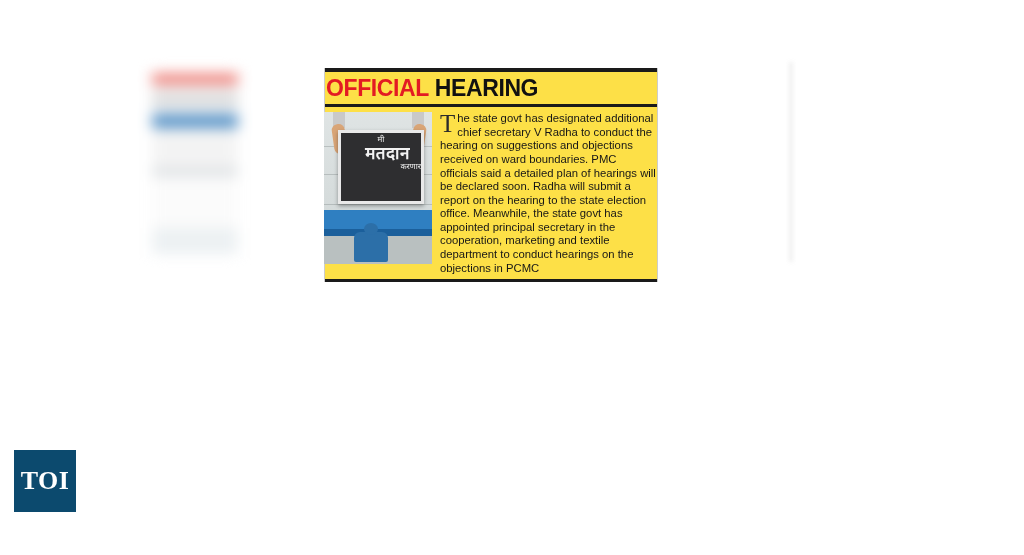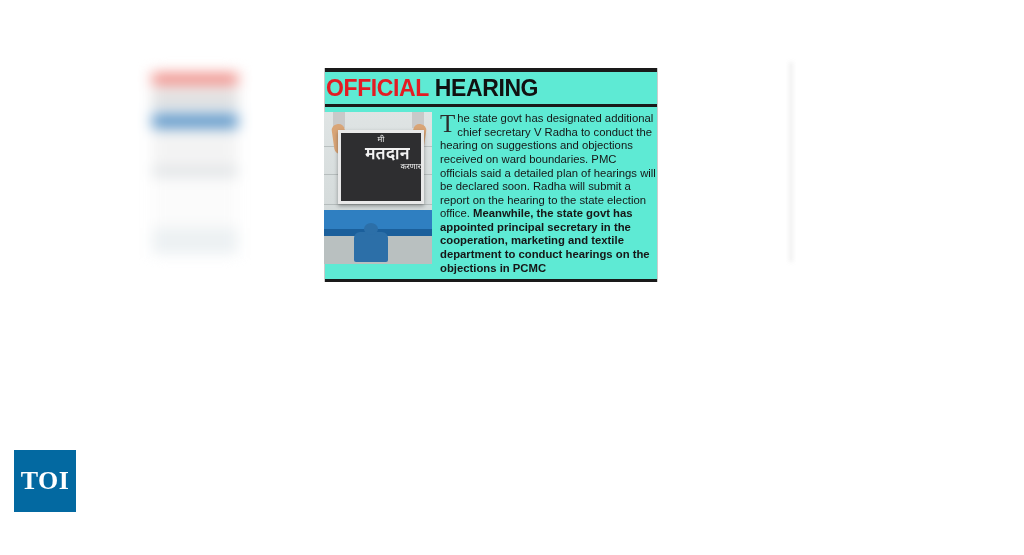--- a/index.html
+++ b/index.html
@@ -53,21 +53,21 @@
     background: #e2e2e2;
     filter: blur(2px);
   }
 
   
   .clipping {
     position: absolute;
     left: 324px;
     top: 68px;
     width: 334px;
-    background: #5eead4;
+    background: #fde047;
   }
   .headline-rule-top {
     height: 4px;
     background: #1a1a1a;
     margin-bottom: 3px;
   }
   .headline {
     font-family: "Liberation Sans", sans-serif;
     font-weight: bold;
     font-size: 23px;
@@ -184,21 +184,21 @@
     float: left;
     font-family: "Liberation Serif", serif;
     font-size: 25px;
     line-height: 20px;
     font-weight: normal;
     color: #2b2b2b;
     padding: 1px 2px 0 0;
     margin-top: 1px;
   }
   .para-bold {
-    font-weight: bold;
+    font-weight: normal;
   }
   .clip-rule-bottom {
     height: 3px;
     background: #1a1a1a;
   }
   .clip-border-left,
   .clip-border-right {
     position: absolute;
     top: 0;
     width: 1px;
@@ -206,21 +206,21 @@
     background: #cccccc;
   }
 
   
   .toi-logo {
     position: absolute;
     left: 14px;
     top: 450px;
     width: 62px;
     height: 62px;
-    background: #0369a1;
+    background: #0c4a6e;
     display: flex;
     align-items: center;
     justify-content: center;
   }
   .toi-logo span {
     color: #ffffff;
     font-family: "Liberation Serif", serif;
     font-weight: bold;
     font-size: 26px;
     letter-spacing: 0.5px;

